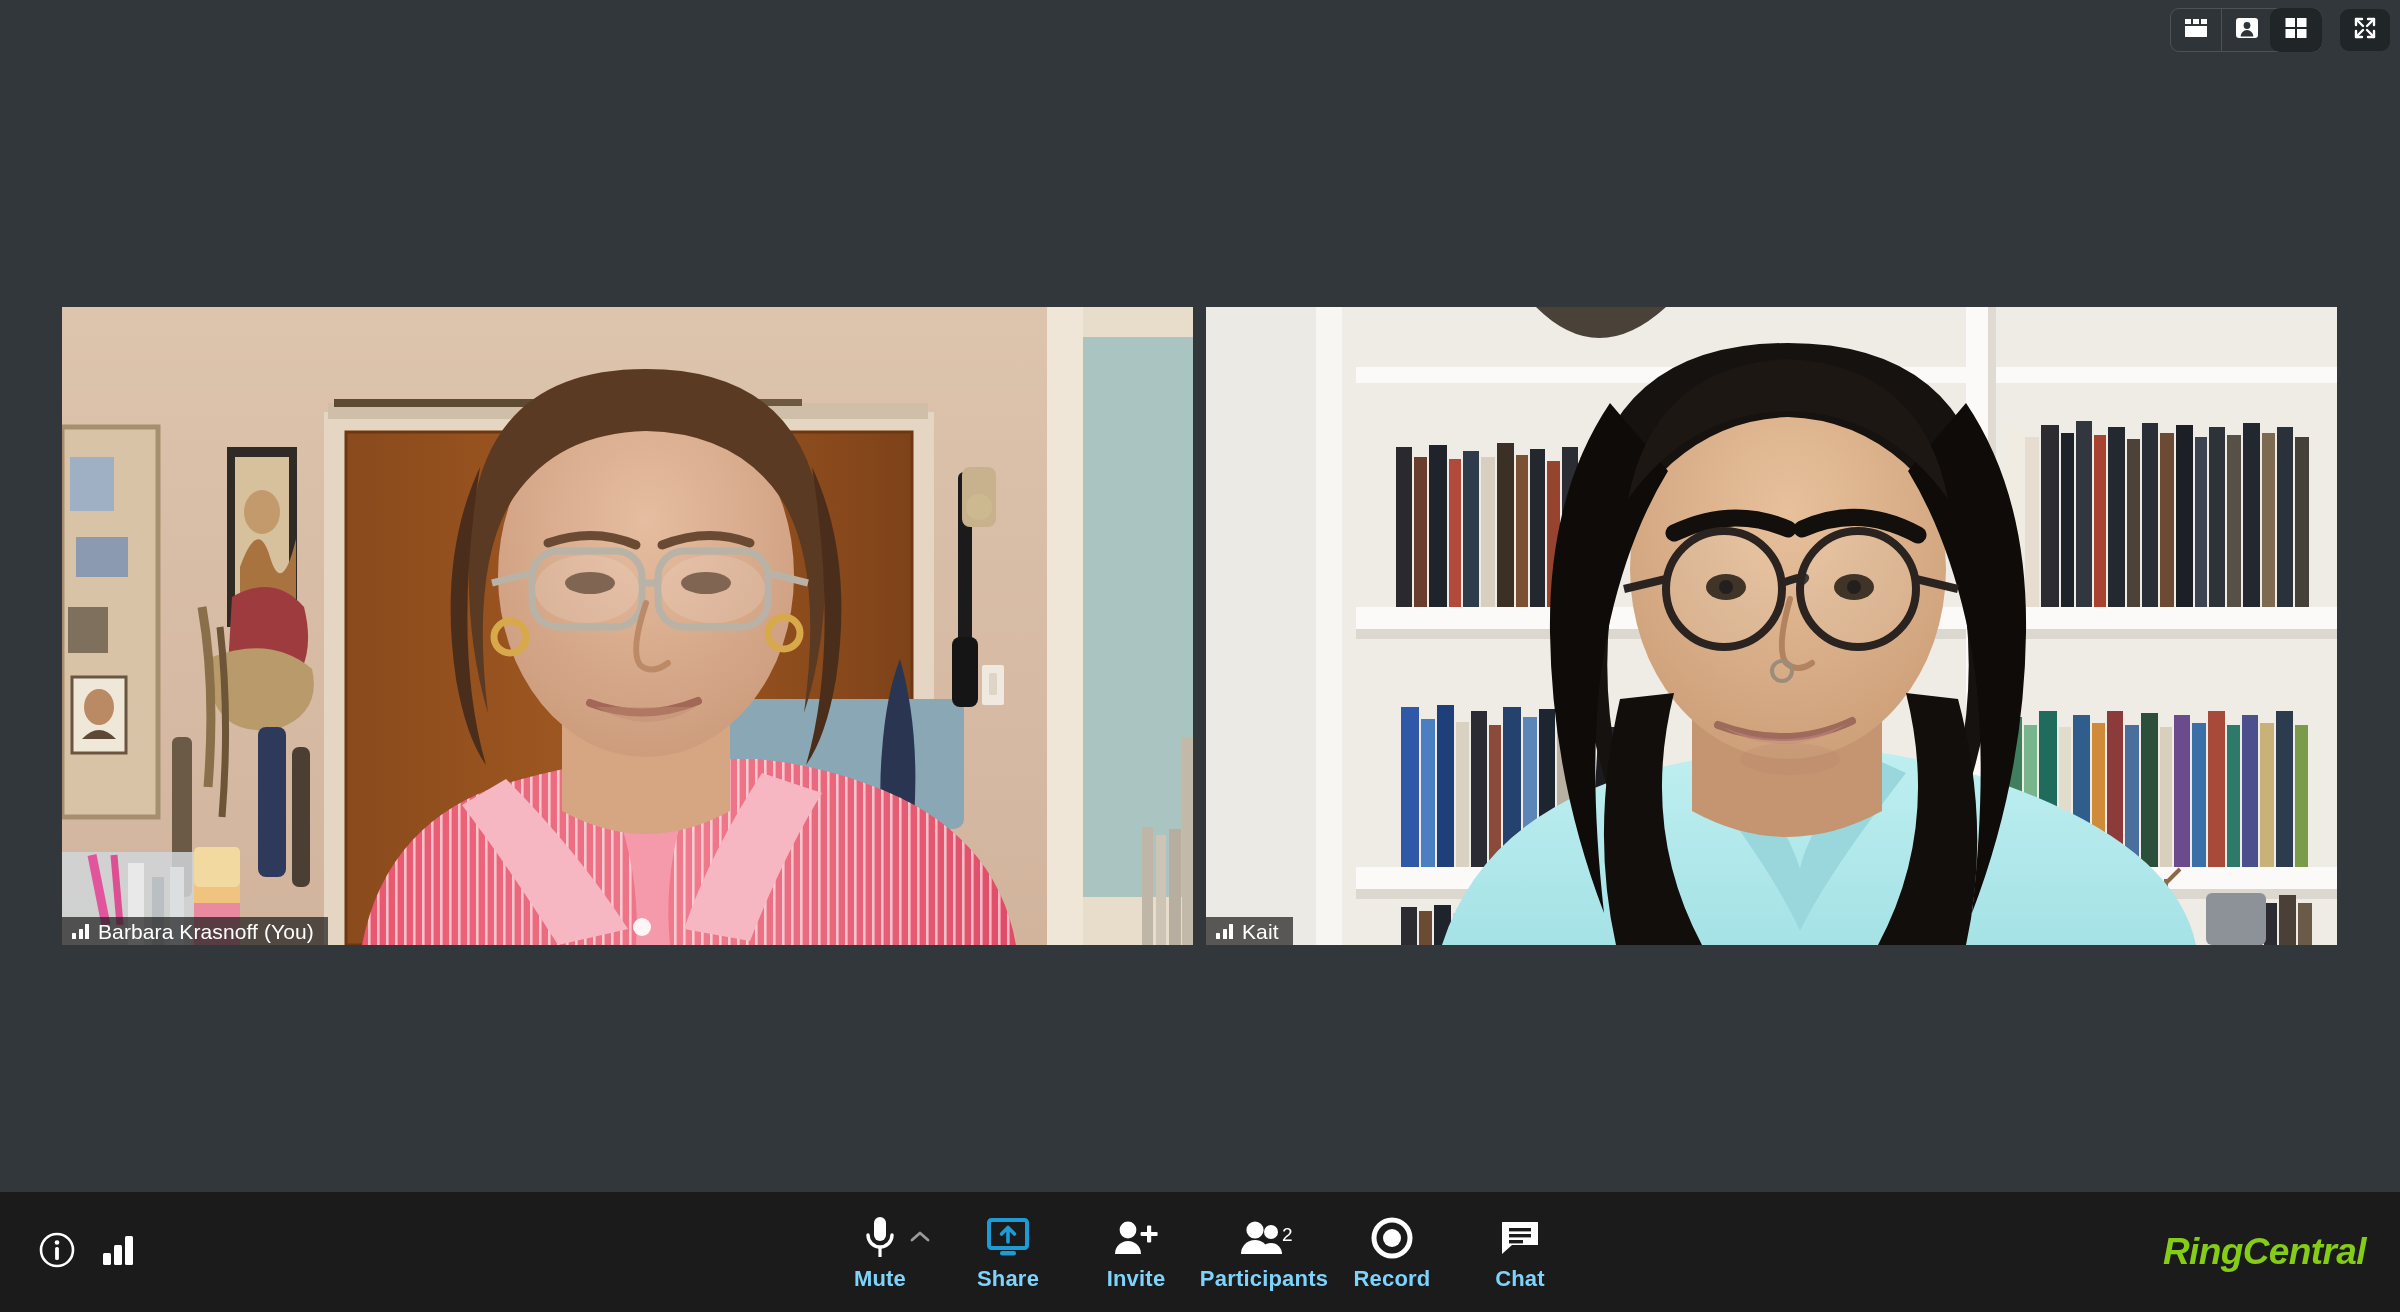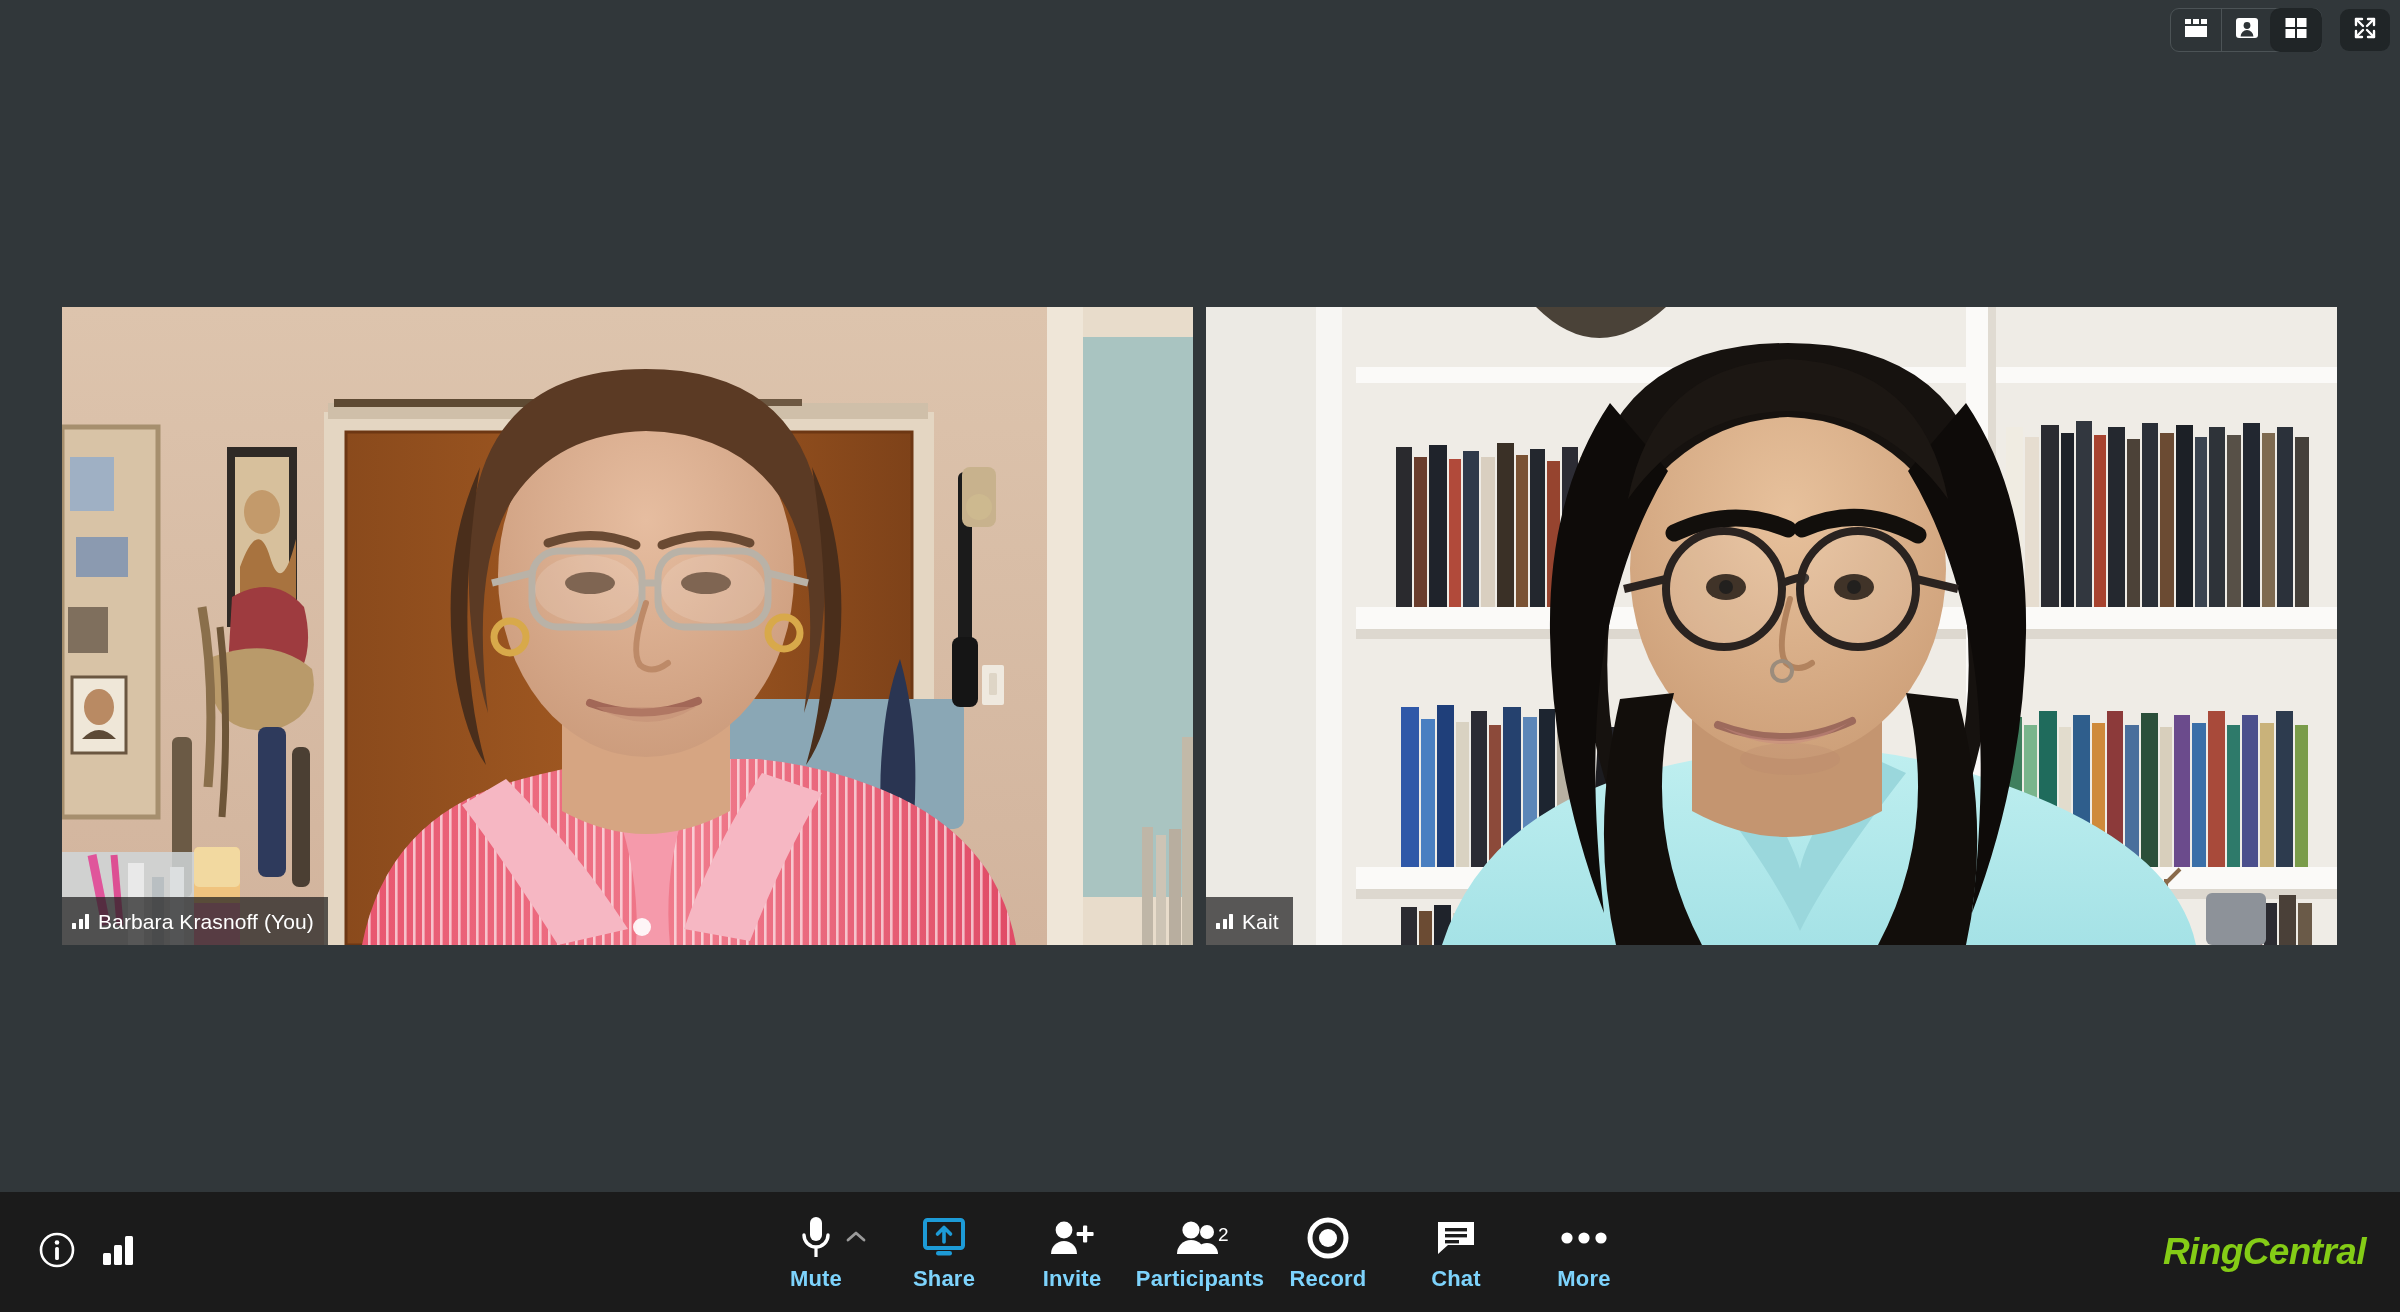--- a/index.html
+++ b/index.html
@@ -46,21 +46,21 @@
     width:2275px; height:638px;
     display:flex; gap:13px;
   }
   .tile {
     position:relative; flex:1 1 0; height:100%;
     overflow:hidden; background:#111;
   }
   .tile-media { position:absolute; inset:0; overflow:hidden; }
   .name-badge {
     position:absolute; left:0; bottom:0;
-    height:48px; padding:0 14px 0 10px;
+    height:28px; padding:0 14px 0 10px;
     display:flex; align-items:center; gap:9px;
     background:rgba(30,30,30,0.72);
     color:#fff; font-size:21px; line-height:1;
     letter-spacing:.1px; white-space:nowrap;
     z-index:5;
   }
   .bars { display:inline-flex; align-items:flex-end; gap:2.5px; height:15px; }
   .bars i { display:block; width:4px; background:#fff; border-radius:.5px; }
   .bars i:nth-child(1){height:6px;} .bars i:nth-child(2){height:10px;} .bars i:nth-child(3){height:15px;}
 
@@ -584,30 +584,20 @@
           <svg width="42" height="38" viewBox="0 0 42 38">
             <path d="M3 3 h36 v23 h-26 l-10 9 z" fill="#fff"></path>
             <rect x="10" y="9" width="22" height="3.4" fill="#1b1b1b"></rect>
             <rect x="10" y="15" width="22" height="3.4" fill="#1b1b1b"></rect>
             <rect x="10" y="21" width="14" height="3.4" fill="#1b1b1b"></rect>
           </svg>
         </span>
         <span class="tb-label">Chat</span>
       </div>
 
-      <div class="tb-item">
-        <span class="tb-glyph">
-          <svg width="46" height="14" viewBox="0 0 46 14">
-            <circle cx="6" cy="7" r="5.6" fill="#fff"></circle>
-            <circle cx="23" cy="7" r="5.6" fill="#fff"></circle>
-            <circle cx="40" cy="7" r="5.6" fill="#fff"></circle>
-          </svg>
-        </span>
-        <span class="tb-label">More</span>
-      </div>
 
 
     </div>
 
     <div class="brand">
       <span>RingCentral</span>
     </div>
 
   </div>
 </div>

